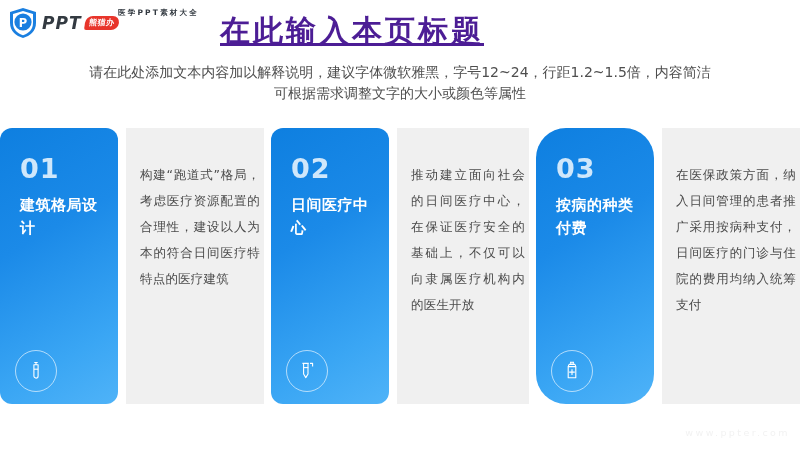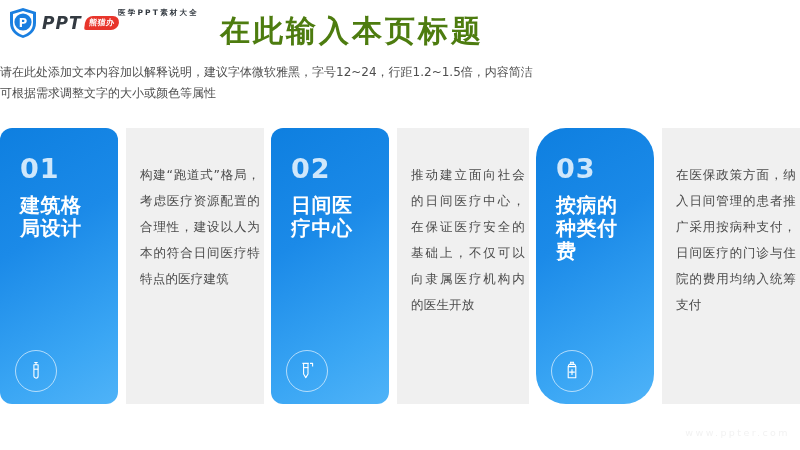--- a/index.html
+++ b/index.html
@@ -72,30 +72,32 @@
 
   
   .page-title {
     position: absolute;
     top: 14px;
     left: 0;
     width: 704px;
     text-align: center;
     font-size: 30px;
     font-weight: bold;
-    color: #4d7c0f;
+    color: #4c1d95;
     letter-spacing: 3px;
     line-height: 34px;
+    text-decoration: underline;
   }
   .subtitle {
     position: absolute;
     top: 62px;
     left: 0;
     width: 800px;
-    font-size: 12px;
+    text-align: center;
+    font-size: 14px;
     color: #4e4e4e;
     line-height: 21px;
   }
 
   
   .blocks {
     position: absolute;
     top: 128px;
     left: 0;
     width: 800px;
@@ -129,21 +131,21 @@
   .card-num {
     color: #cfe7fb;
     font-size: 27px;
     font-weight: bold;
     line-height: 30px;
     letter-spacing: 1px;
     font-family: "DejaVu Sans", sans-serif;
   }
   .card-head {
     color: #ffffff;
-    font-size: 20px;
+    font-size: 15px;
     font-weight: bold;
     line-height: 23px;
     margin-top: 10px;
     width: 80px;
     letter-spacing: 0.5px;
   }
   .card-icon {
     position: absolute;
     left: 15px;
     bottom: 12px;

